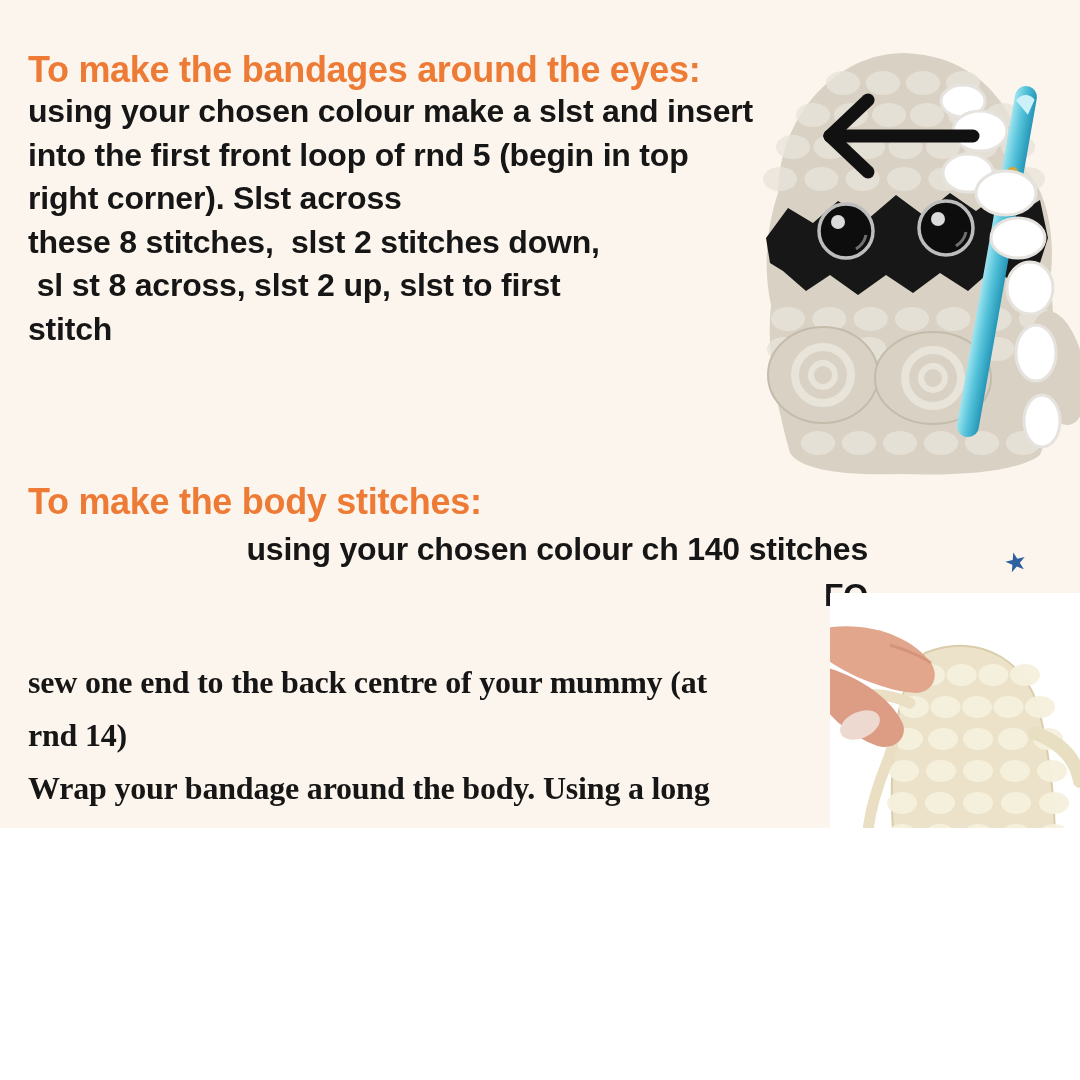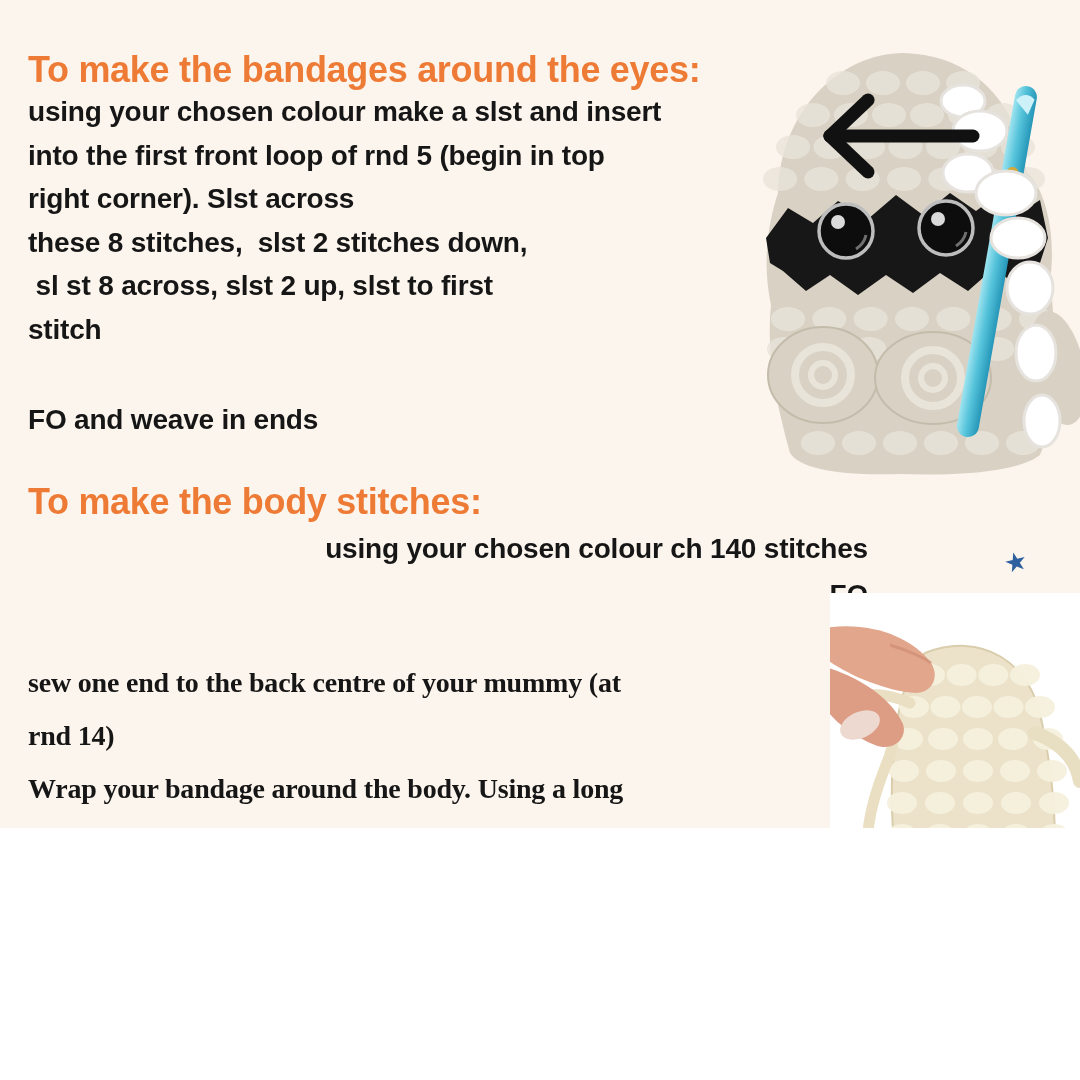--- a/index.html
+++ b/index.html
@@ -13,21 +13,21 @@
   }
   .heading{
     position:absolute;left:28px;margin:0;
     font-size:36px;line-height:44px;font-weight:700;
     letter-spacing:-0.3px;
     color:var(--accent,#ee7b35);
     white-space:pre-wrap;
   }
   .body-text{
     position:absolute;left:28px;margin:0;width:840px;
-    font-size:28px;font-weight:700;
+    font-size:32px;font-weight:700;
     color:var(--text,#161616);
     white-space:pre-wrap;
     letter-spacing:-0.2px;
   }
   #p-eye{top:90px;line-height:43.5px;}
   #h-eye{top:48px;}
   #p-finish{top:398px;line-height:44px;}
   #h-body{top:480px;}
   #p-body{top:526px;line-height:46px;text-align:right;}
   #p-sew{top:656px;line-height:53px;font-family:Liberation Serif, serif;}
@@ -49,21 +49,20 @@
 
   <h2 class="heading" id="h-eye">To make the bandages around the eyes:</h2>
 
   <p class="body-text" id="p-eye">using your chosen colour make a slst and insert
 into the first front loop of rnd 5 (begin in top
 right corner). Slst across
 these 8 stitches,  slst 2 stitches down,
  sl st 8 across, slst 2 up, slst to first
 stitch</p>
 
-  <p class="body-text" id="p-finish">FO and weave in ends</p>
 
   <h2 class="heading" id="h-body">To make the body stitches:</h2>
 
   <p class="body-text" id="p-body">using your chosen colour ch 140 stitches
 FO</p>
 
   <p class="body-text" id="p-sew">sew one end to the back centre of your mummy (at
 rnd 14)
 Wrap your bandage around the body. Using a long
 piece of yarn, sew the bandages in place by making

